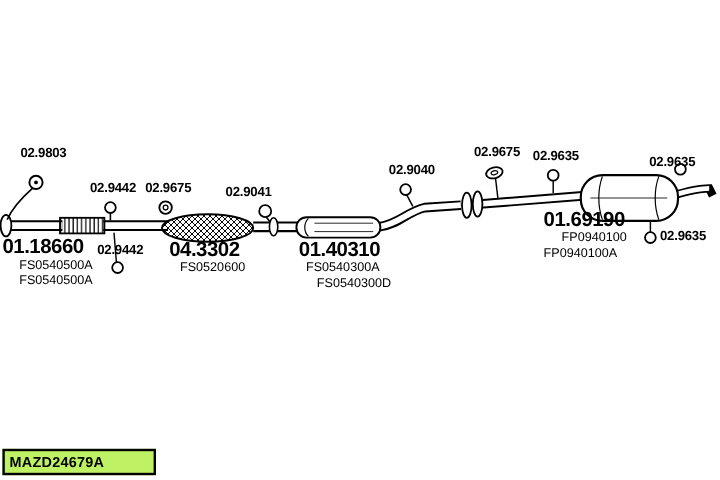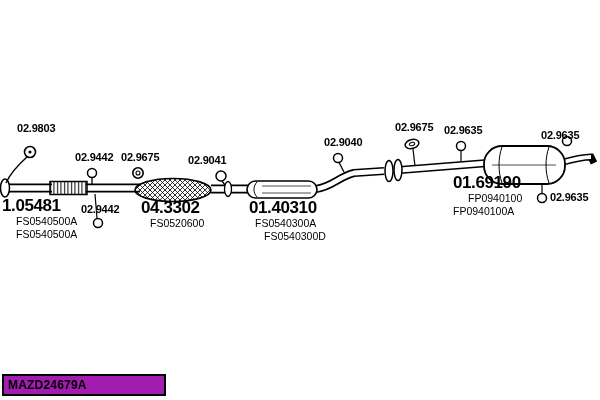--- a/index.html
+++ b/index.html
@@ -5,22 +5,22 @@
   * { margin:0; padding:0; box-sizing:border-box; }
   html,body { background:#ffffff; }
   body { font-family:"Liberation Sans", sans-serif; color:#000; }
   .stage { position:relative; width:600px; height:400px; background:#fff; overflow:hidden; }
   svg.art { position:absolute; left:0; top:0; }
   .plabel { position:absolute; font-size:11px; font-weight:700; color:#000;
             white-space:nowrap; letter-spacing:-0.2px; }
   .asm { position:absolute; color:#000; white-space:nowrap; }
   .acode { font-size:17px; font-weight:700; letter-spacing:-0.4px; line-height:19px; }
   .aref { font-size:10.5px; font-weight:400; line-height:13px; }
-  .footer-box { position:absolute; left:2px; top:374px; width:164px; height:22px;
-                border:2px solid #000; display:flex; align-items:center; background:#a21caf; }
+  .footer-box { position:absolute; left:2px; top:374px; width:128px; height:22px;
+                border:2px solid #000; display:flex; align-items:center; background:#bef264; }
   .footer-box span { font-size:12px; font-weight:700; padding-left:4px; letter-spacing:0.2px; }
 </style>
 </head>
 <body>
 
 <div class="stage">
 
   <svg class="art" width="600" height="400" viewBox="0 0 600 400">
     <defs>
       <pattern id="xh" width="5" height="5" patternUnits="userSpaceOnUse">
@@ -125,21 +125,21 @@
   <div class="plabel" style="left:121px; top:151px">02.9675</div>
   <div class="plabel" style="left:188px; top:154px">02.9041</div>
   <div class="plabel" style="left:324px; top:136px">02.9040</div>
   <div class="plabel" style="left:395px; top:121px">02.9675</div>
   <div class="plabel" style="left:444px; top:124px">02.9635</div>
   <div class="plabel" style="left:541px; top:129px">02.9635</div>
   <div class="plabel" style="left:550px; top:191px">02.9635</div>
   <div class="plabel" style="left:81px;  top:203px">02.9442</div>
 
   <div class="asm" style="left:2px; top:196px">
-    <div class="acode">1.05481</div>
+    <div class="acode">01.18660</div>
     <div class="aref" style="margin-left:14px">FS0540500A</div>
     <div class="aref" style="margin-left:14px">FS0540500A</div>
   </div>
 
   <div class="asm" style="left:141px; top:198px">
     <div class="acode">04.3302</div>
     <div class="aref" style="margin-left:9px">FS0520600</div>
   </div>
 
   <div class="asm" style="left:249px; top:198px">

